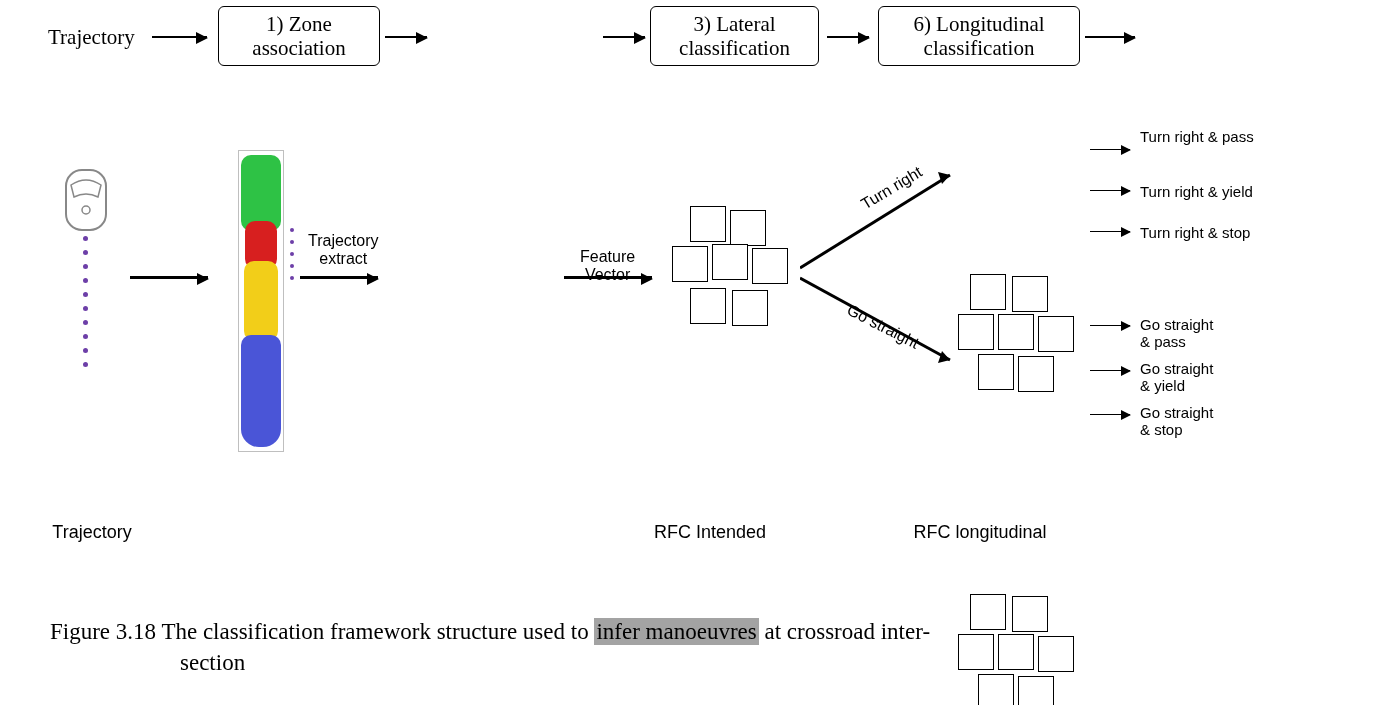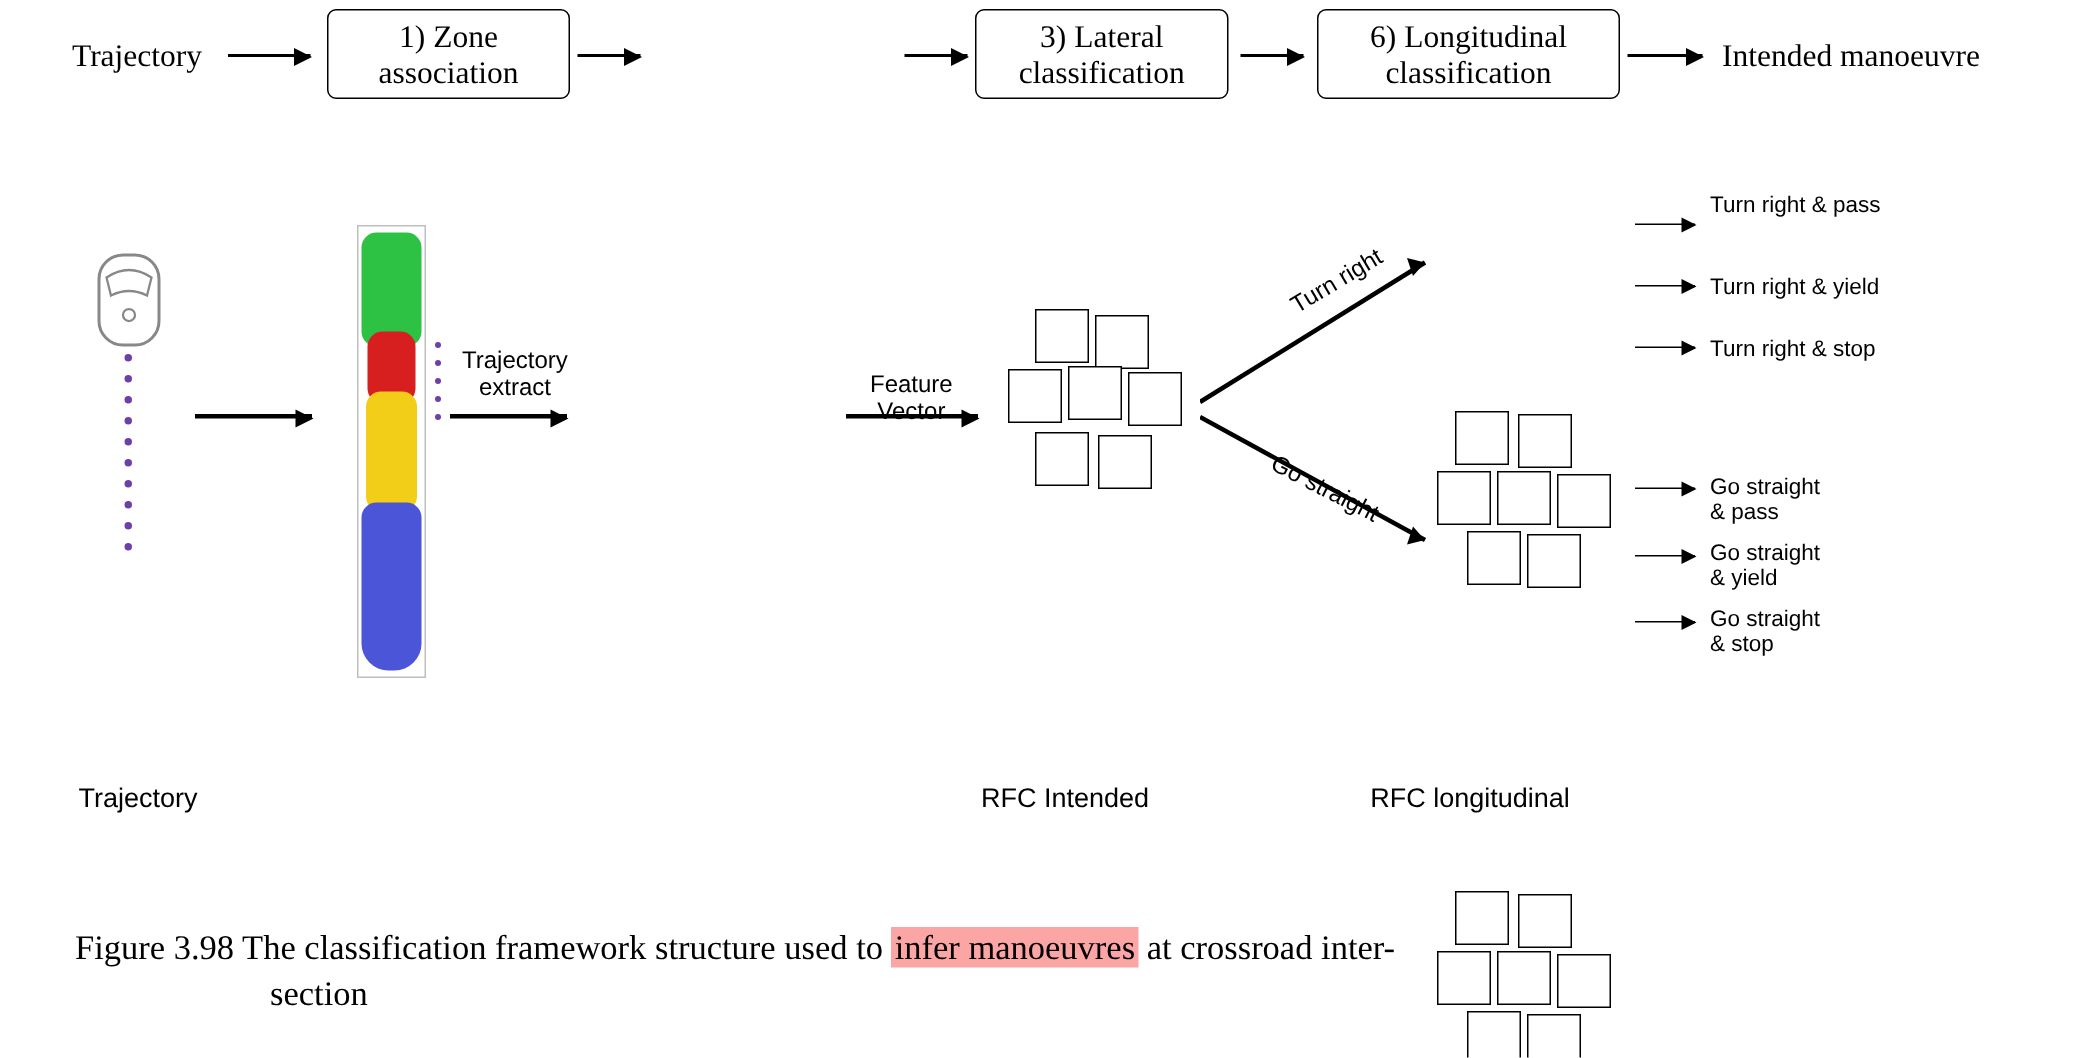--- a/index.html
+++ b/index.html
@@ -4,21 +4,21 @@
 <style>
   body{margin:0;background:#fff;color:#000;font-family:"Times New Roman",Georgia,serif}
   .canvas{width:1390px;height:705px;position:relative;margin:0 auto}
   .abs{position:absolute}
   .box{border:1.5px solid #000;border-radius:6px;background:#fff;text-align:center;display:flex;align-items:center;justify-content:center;font-family:"Times New Roman",serif;font-size:21px;line-height:1.15}
   .hbox{border:1.5px solid #000;background:#fff;text-align:center;display:flex;align-items:center;justify-content:center;font-size:20px;line-height:1.15}
   .txt{font-family:"Times New Roman",serif;font-size:21px;white-space:nowrap}
   .txtS{font-family:Arial,Helvetica,sans-serif;font-size:16px;white-space:nowrap}
   .txtS2{font-family:Arial,Helvetica,sans-serif;font-size:15px;white-space:nowrap}
   .caption{font-family:"Times New Roman",serif;font-size:23px;text-align:left;line-height:1.35}
-  .hl{background:#fca5a5;padding:1px 2px}
+  .hl{background:#a3a3a3;padding:1px 2px}
   
   .lblB{font-family:Arial,Helvetica,sans-serif;font-size:18px;text-align:center}
   
   .rf{position:relative}
   .rf .r{position:absolute;width:34px;height:34px;border:1.5px solid #000;background:#fff}
   .arrowR{position:absolute;height:0;border-top:2px solid #000}
   .arrowR:after{content:"";position:absolute;right:-1px;top:-6px;border-left:12px solid #000;border-top:6px solid transparent;border-bottom:6px solid transparent}
   .thinArrowR{position:absolute;height:0;border-top:1.5px solid #000}
   .thinArrowR:after{content:"";position:absolute;right:-1px;top:-5px;border-left:10px solid #000;border-top:5px solid transparent;border-bottom:5px solid transparent}
   
@@ -49,21 +49,20 @@
   <div class="arrowR" style="left:603px;top:36px;width:42px"></div>
 
   <div class="box abs" style="left:650px;top:6px;width:167px;height:58px;white-space:pre-line">3) Lateral
 classification</div>
   <div class="arrowR" style="left:827px;top:36px;width:42px"></div>
 
   <div class="box abs" style="left:878px;top:6px;width:200px;height:58px;white-space:pre-line">6) Longitudinal
 classification</div>
   <div class="arrowR" style="left:1085px;top:36px;width:50px"></div>
 
-  <span class="abs txt" style="left:1148px;top:25px">Intended manoeuvre</span>
 
   <svg class="abs" style="left:56px;top:165px" width="60" height="80" viewBox="0 0 60 80">
     <rect x="10" y="5" width="40" height="60" rx="16" ry="16" fill="none" stroke="#888" stroke-width="2"></rect>
     <path d="M15 20 Q30 10 45 20 L42 32 Q30 26 18 32 Z" fill="none" stroke="#888" stroke-width="1.5"></path>
     <circle cx="30" cy="45" r="4" fill="none" stroke="#888" stroke-width="1.5"></circle>
   </svg>
   <div class="dots abs" style="left:83px;top:236px;width:10px;height:140px">
     <div class="d" style="top:0"></div>
       <div class="d" style="top:14px"></div>
       <div class="d" style="top:28px"></div>
@@ -152,17 +151,17 @@
 &amp; yield</span>
   <div class="thinArrowR abs" style="left:1090px;top:414px;width:40px"></div>
   <span class="abs txtS2" style="left:1140px;top:404px;white-space:pre-line">Go straight
 &amp; stop</span>
 
   <div class="abs lblB" style="left:42px;top:522px;width:100px">Trajectory</div>
   <div class="abs lblB" style="left:640px;top:522px;width:140px">RFC Intended</div>
   <div class="abs lblB" style="left:895px;top:522px;width:170px">RFC longitudinal</div>
 
   <div class="abs caption" style="left:50px;top:616px;width:1300px">
-    <span>Figure 3.98</span><span> The classification framework structure used to </span><span class="hl">infer manoeuvres</span><span> at crossroad inter-</span>
+    <span>Figure 3.18</span><span> The classification framework structure used to </span><span class="hl">infer manoeuvres</span><span> at crossroad inter-</span>
     <div style="padding-left:130px"><span>section</span></div>
   </div>
 
 </div>
 
 </body></html>

